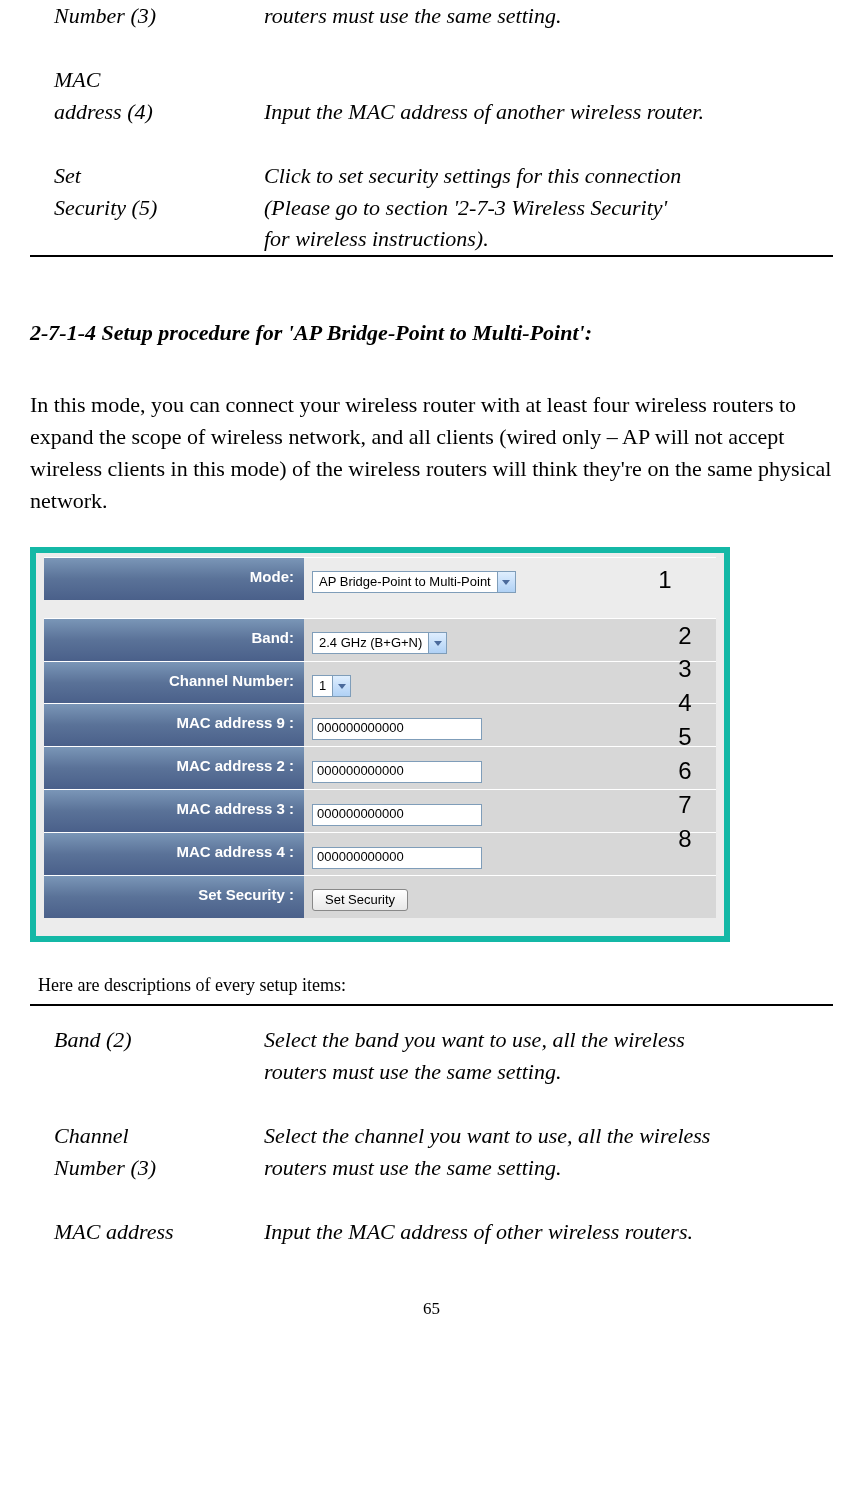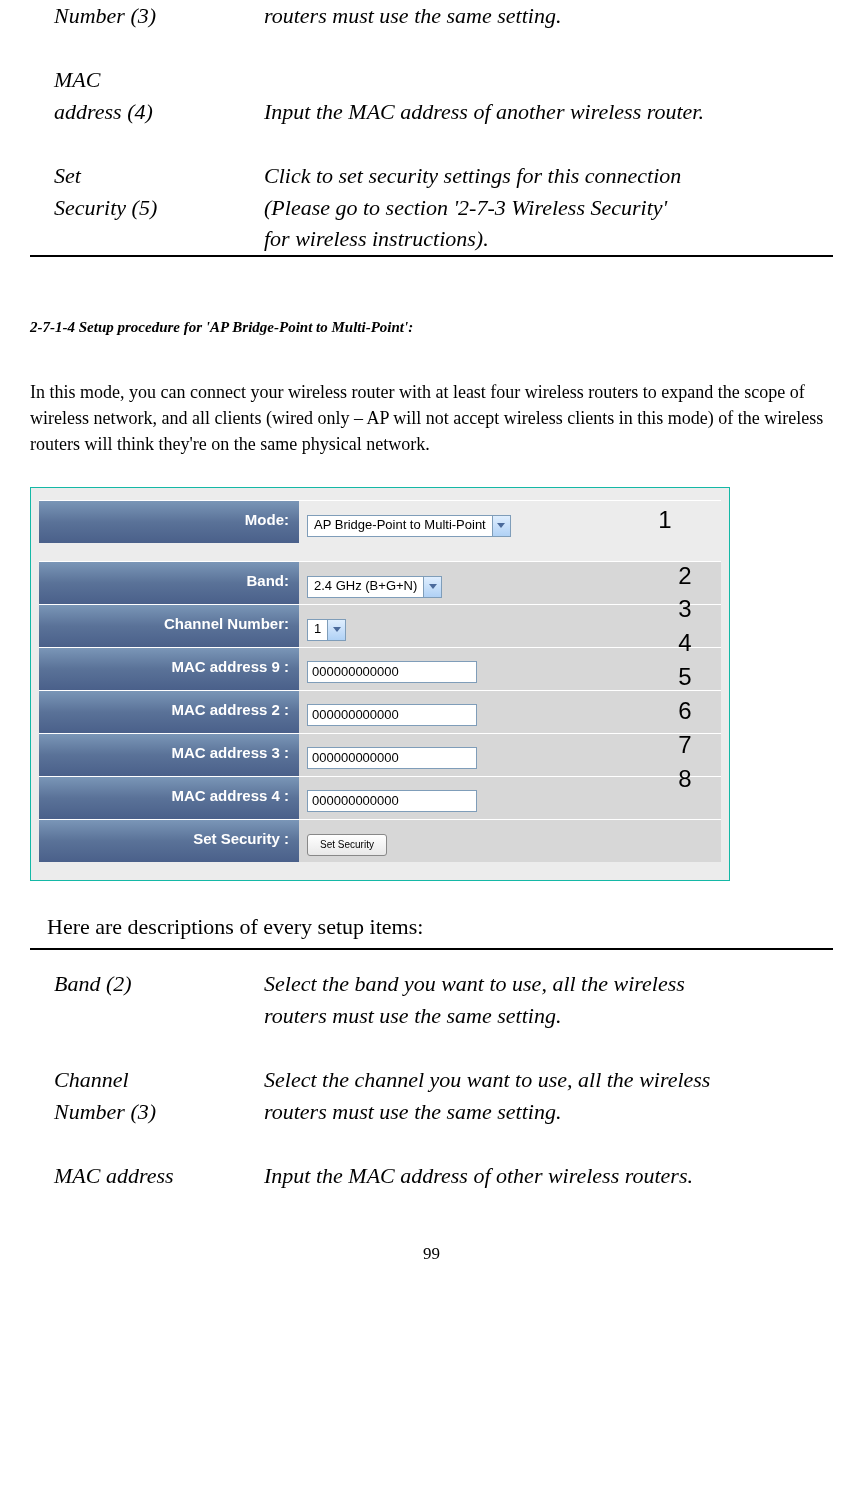--- a/index.html
+++ b/index.html
@@ -30,34 +30,34 @@
     .hr {
       border: none;
       border-top: 2px solid #000;
       margin: 0;
     }
     .section-heading {
       font-style: italic;
       font-weight: bold;
       margin-top: 60px;
       margin-bottom: 40px;
-      font-size: 15px;
+      font-size: 22px;
     }
     .body-text {
-      font-size: 18px;
+      font-size: 22px;
       margin-bottom: 30px;
     }
     .screenshot-wrap {
       position: relative;
       margin: 10px 0 30px 0;
     }
     .screenshot {
-      border: 1px solid #14b8a6;
+      border: 6px solid #14b8a6;
       background: #ececec;
-      padding: 12px 8px 18px 8px;
+      padding: 4px 8px 18px 8px;
       width: 700px;
     }
     .form-row {
       display: flex;
     }
     .form-label {
       width: 260px;
       background: linear-gradient(to bottom, #7a96b7 0%, #5a7298 50%, #4a608a 100%);
       color: #fff;
       font-family: Arial, sans-serif;
@@ -108,36 +108,36 @@
       align-items: center;
     }
     .fake-button {
       display: inline-flex;
       align-items: center;
       justify-content: center;
       background: linear-gradient(to bottom, #fff, #e8e8e8);
       border: 1px solid #888;
       border-radius: 3px;
       font-family: Arial, sans-serif;
-      font-size: 10px;
+      font-size: 13px;
       padding: 2px 12px;
       height: 22px;
     }
     .mode-gap { height: 18px; }
     .annot {
       position: absolute;
       font-family: Arial, sans-serif;
       font-size: 24px;
       color: #000;
       width: 30px;
       text-align: center;
     }
     .intro-text {
-      font-size: 22px;
-      margin: 10px 0 6px 17px;
+      font-size: 18px;
+      margin: 10px 0 6px 8px;
     }
     .page-num {
       text-align: center;
       font-size: 17px;
       margin-top: 50px;
     }
   </style>
 </head>
 <body>
 
@@ -306,13 +306,13 @@
   <div class="def-desc"><span>routers must use the same setting.</span></div>
 </div>
 
 <div class="spacer"></div>
 
 <div class="def-row">
   <div class="def-label"><span>MAC address</span></div>
   <div class="def-desc"><span>Input the MAC address of other wireless routers.</span></div>
 </div>
 
-<p class="page-num">99</p>
+<p class="page-num">65</p>
 
 </body></html>

